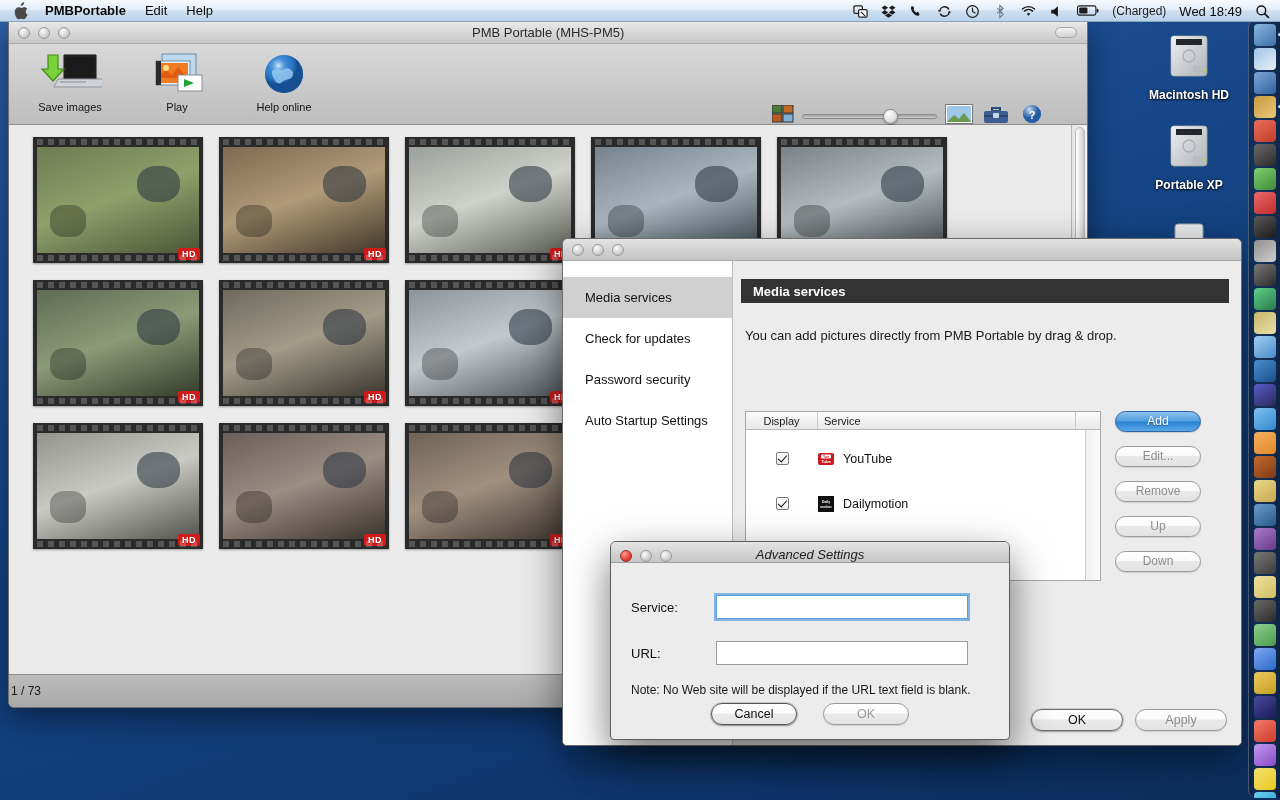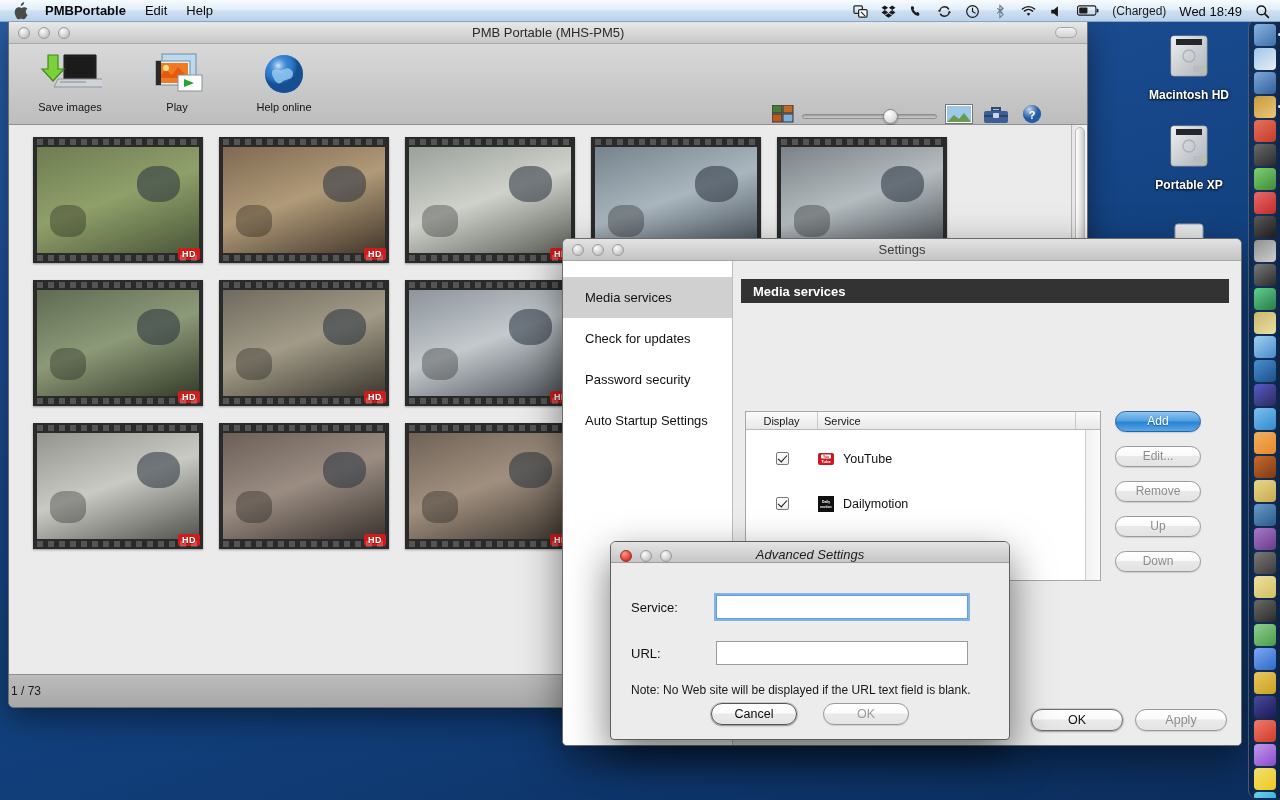--- a/index.html
+++ b/index.html
@@ -647,41 +647,41 @@
   </div>
 </div>
 
 <div id="settings">
   <div class="titlebar">
     <div class="tlights">
       <span class="tl"></span>
       <span class="tl"></span>
       <span class="tl"></span>
     </div>
-    <div class="wtitle">Settings</div>
   </div>
 
   <div class="body">
     <div class="sidelist">
       <div class="sideitem active">
         <span>Media services</span>
       </div>
       <div class="sideitem">
         <span>Check for updates</span>
       </div>
       <div class="sideitem">
         <span>Password security</span>
       </div>
       <div class="sideitem">
         <span>Auto Startup Settings</span>
       </div>
     </div>
 
     <div class="panel">
       <div class="panelhdr">Media services</div>
+      <div class="paneldesc">You can add pictures directly from PMB Portable by drag &amp; drop.</div>
 
       <div class="tablewrap">
         <div class="tblhdr">
           <div class="c1">Display</div>
           <div class="c2">Service</div>
           <div class="c3"></div>
         </div>
         <div id="svcrows">
             <div class="trow">
               <div class="c1">

